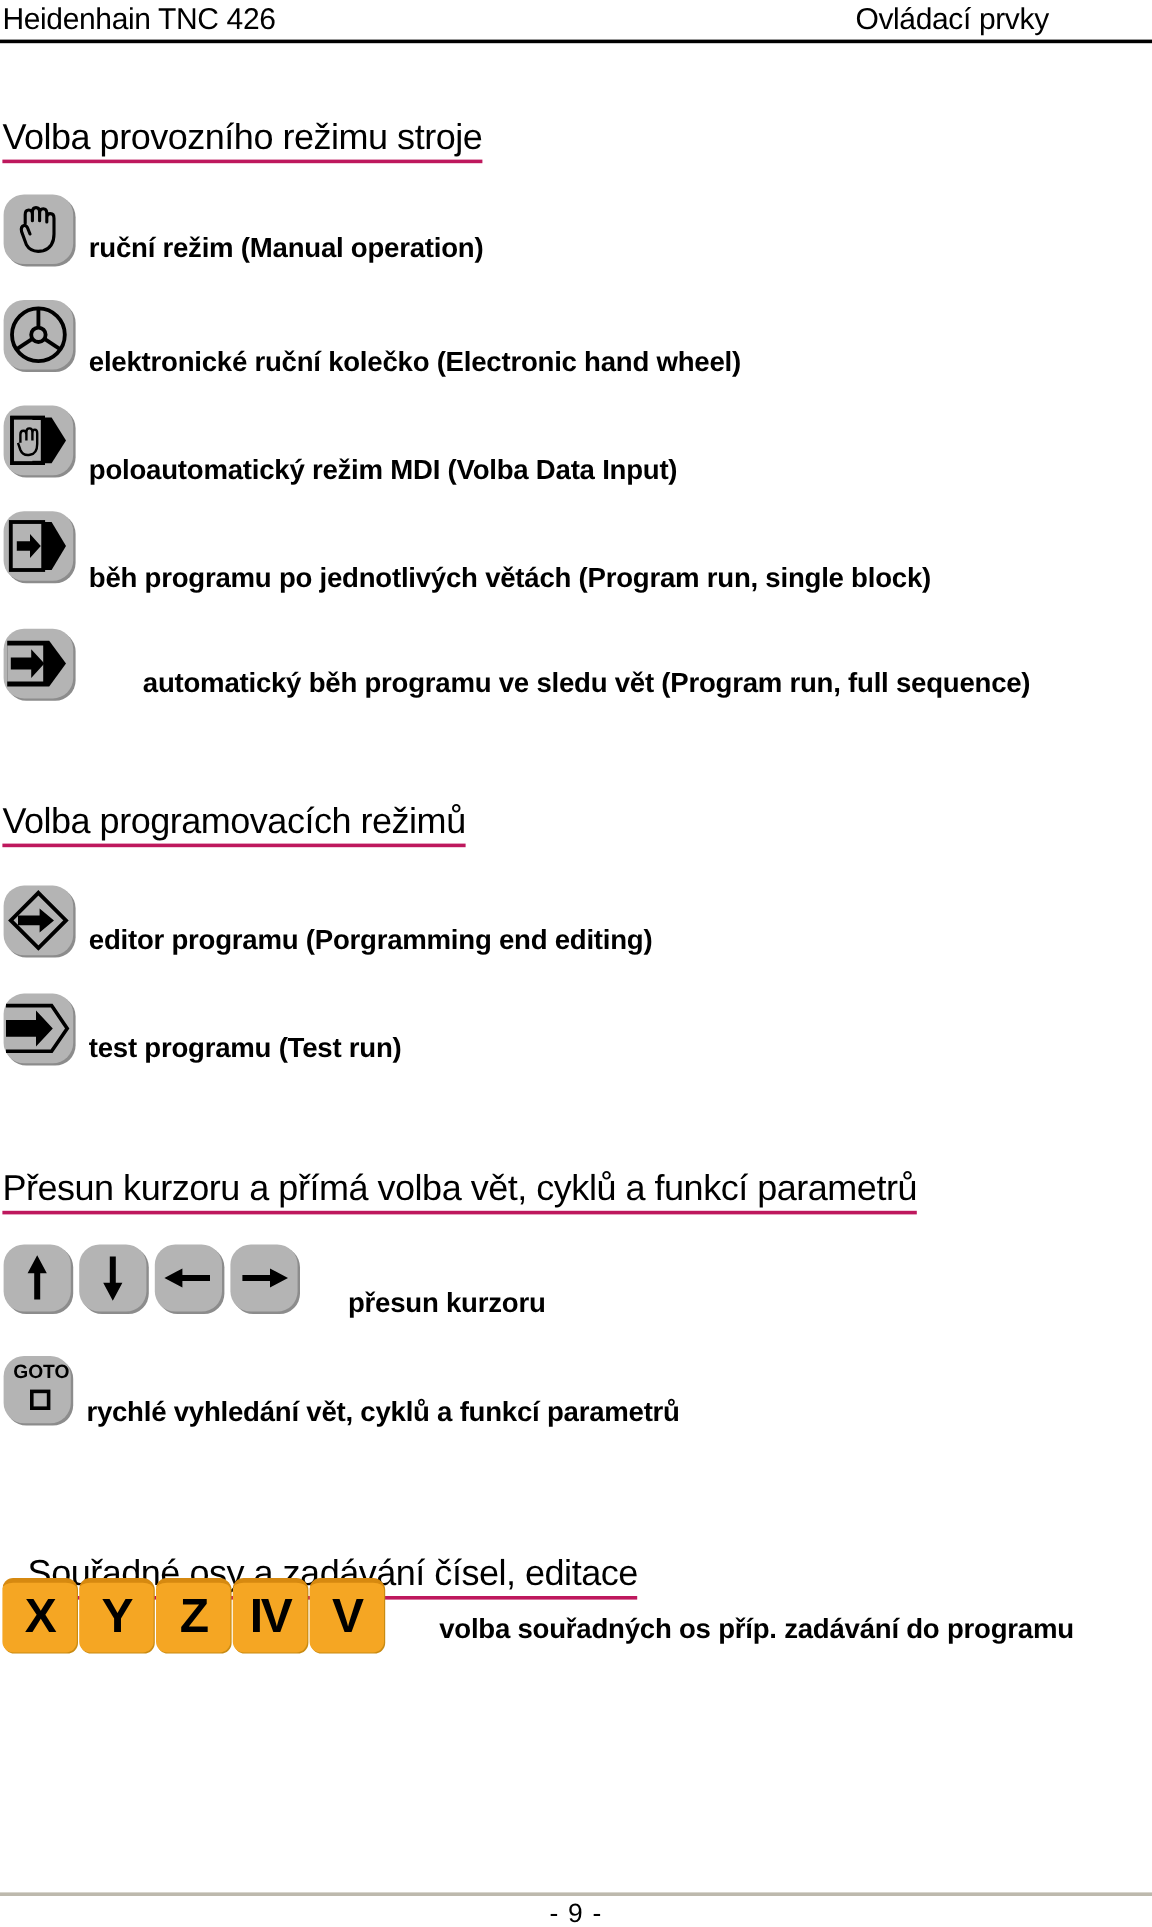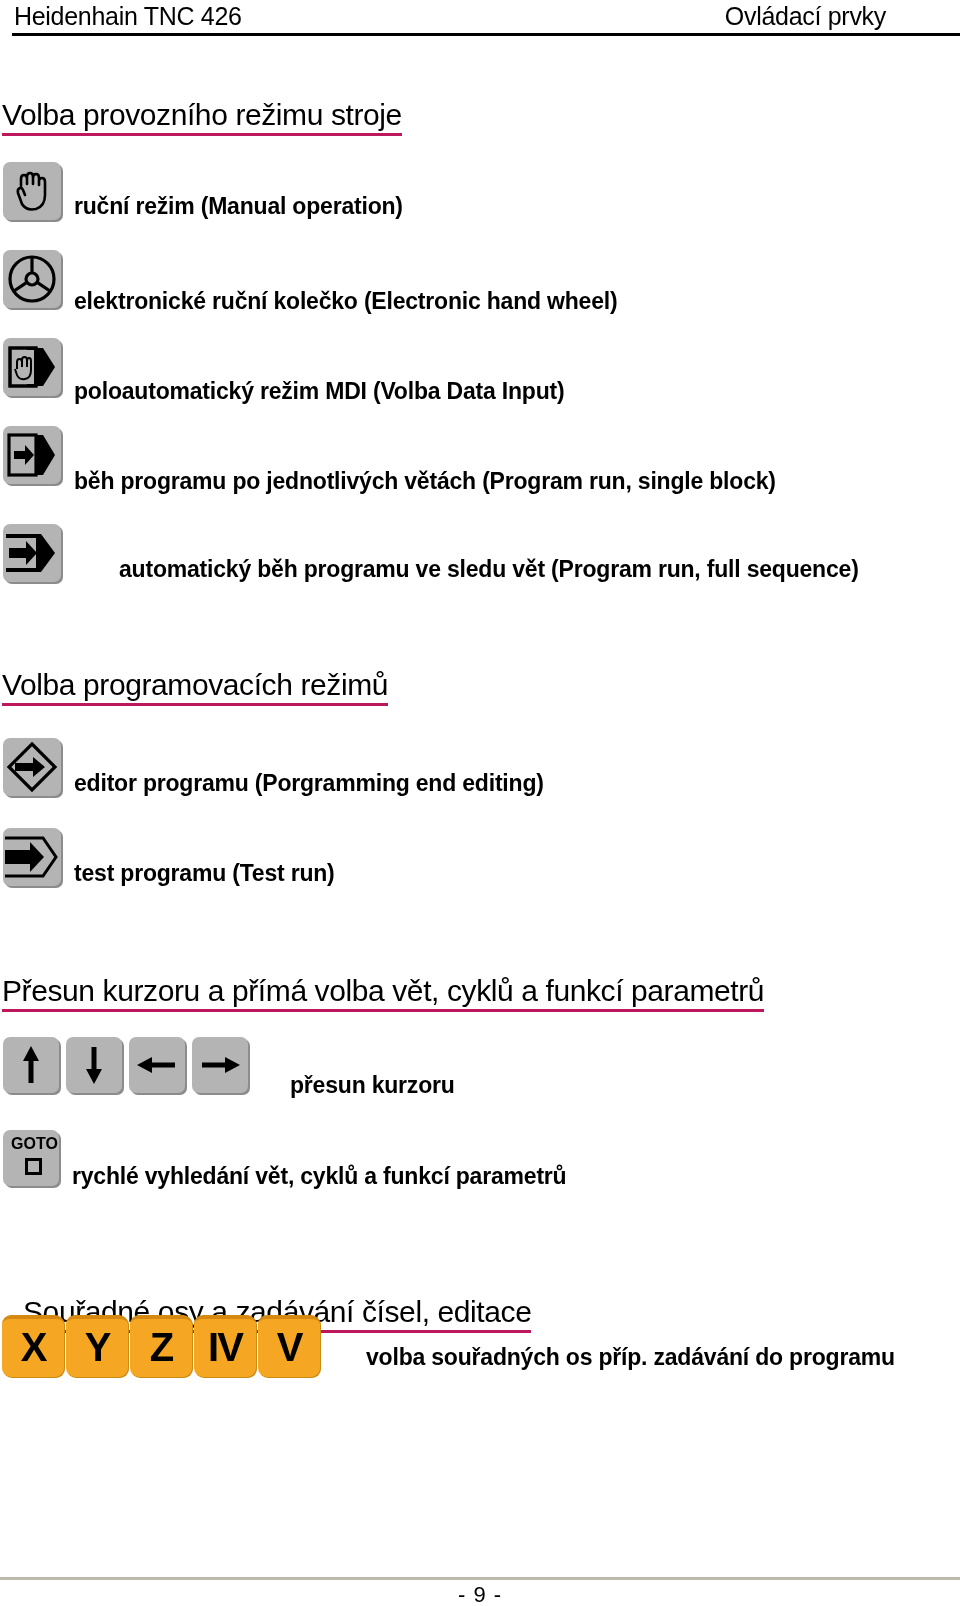--- a/index.html
+++ b/index.html
@@ -7,21 +7,21 @@
     width:960px;height:1606px;
     background:#ffffff;
     font-family:"Liberation Sans", sans-serif;
     color:#000;
     position:relative;
     overflow:hidden;
   }
 
   
   .page-header{
-    position:absolute;left:12px;top:0;width:876px;height:40px;
+    position:absolute;left:0;top:0;width:876px;height:40px;
   }
   .page-header .hdr-left{
     position:absolute;left:2px;top:2px;
     font-size:25px;letter-spacing:-0.3px;white-space:nowrap;
   }
   .page-header .hdr-right{
     position:absolute;right:2px;top:2px;
     font-size:25px;letter-spacing:-0.3px;white-space:nowrap;
   }
   .hdr-rule{
@@ -37,21 +37,21 @@
     white-space:nowrap;
     line-height:34px;
     border-bottom:3px solid #be185d;
     padding-bottom:1px;
   }
 
   
   .key{
     position:absolute;
     background:#b4b4b4;
-    border-radius:7px;
+    border-radius:17px;
     box-shadow:2px 2px 0 #8c8c8c;
   }
   .key svg{display:block;}
 
   
   .axis-key{
     position:absolute;
     width:62px;height:62px;
     background:#f5a623;
     border-radius:9px;

